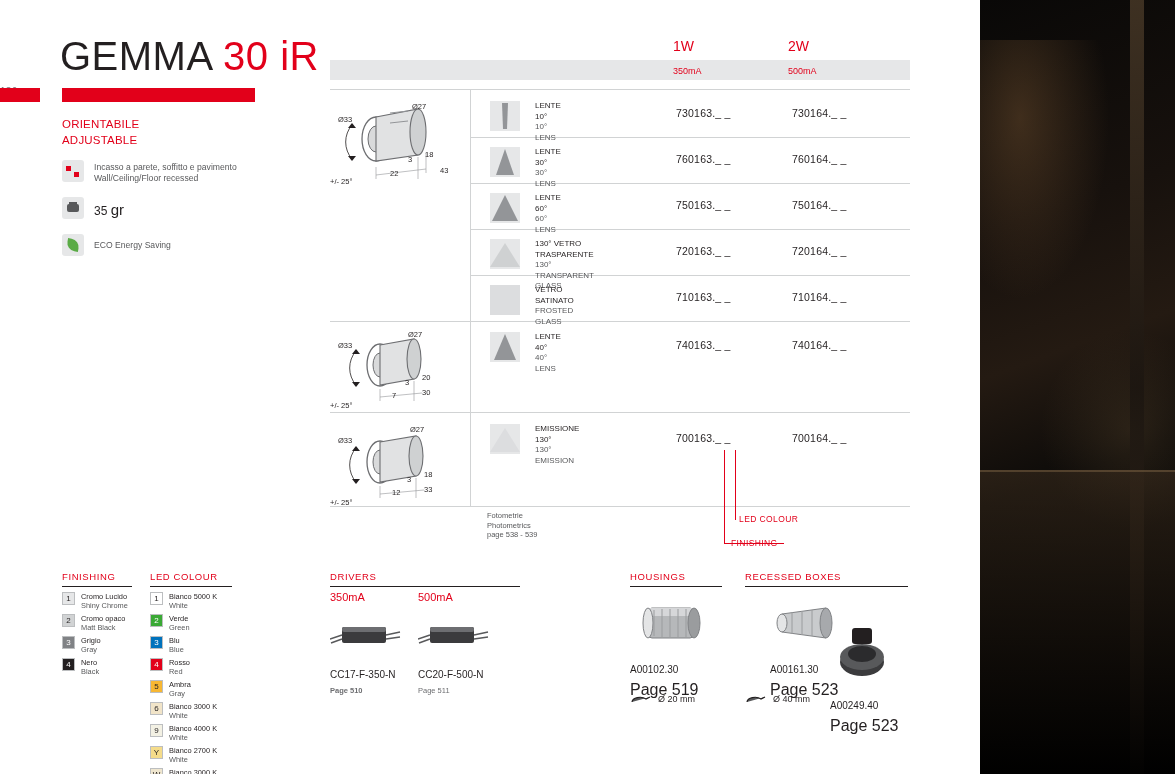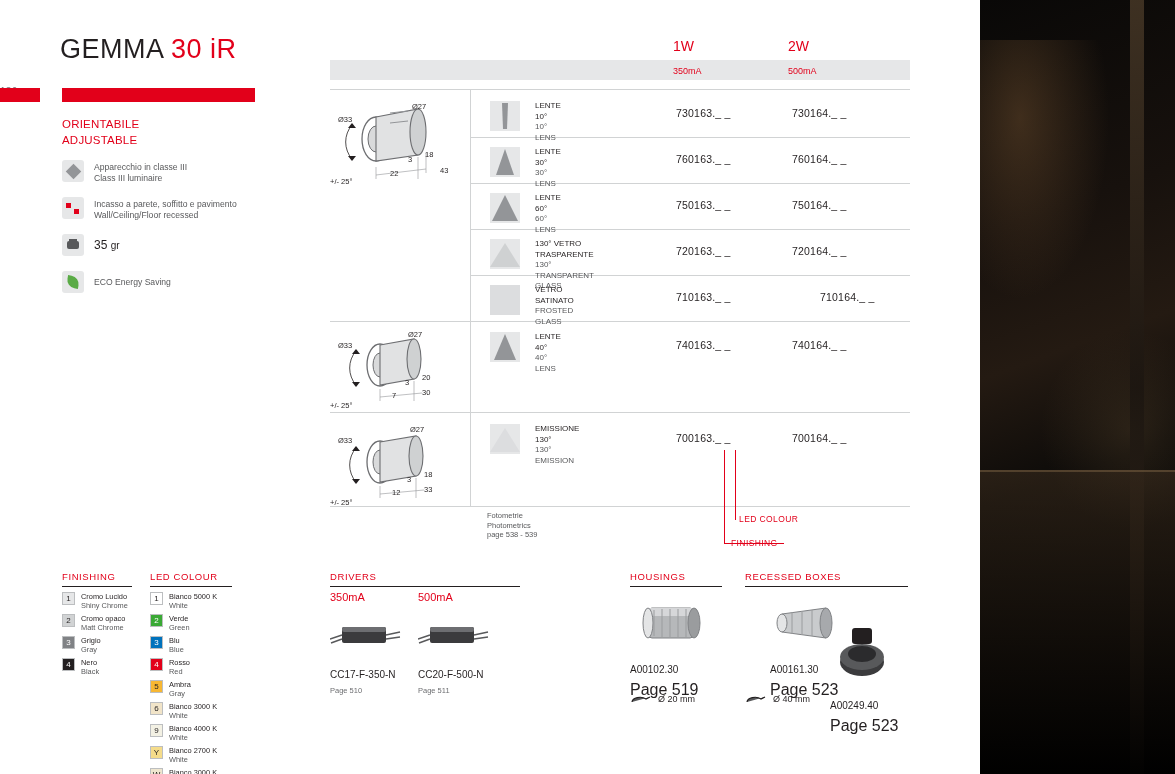--- a/index.html
+++ b/index.html
@@ -25,33 +25,33 @@
   .photo .floor{position:absolute;left:0;top:470px;width:195px;height:304px;
     background:linear-gradient(180deg,rgba(60,45,30,.55),rgba(0,0,0,.95));}
   .photo .line{position:absolute;left:0;top:470px;width:195px;height:2px;background:rgba(160,130,90,.35);}
 
   
   .folio{position:absolute;left:0;top:86px;font-size:10px;color:#6d6e71;letter-spacing:.3px;}
   .redbar{position:absolute;left:62px;top:88px;width:193px;height:14px;background:#e2001a;}
   .redtab{position:absolute;left:0;top:88px;width:40px;height:14px;background:#e2001a;}
 
   
-  .title{position:absolute;left:60px;top:34px;font-size:27px;letter-spacing:.5px;color:#231f20;font-weight:400;}
+  .title{position:absolute;left:60px;top:34px;font-size:40px;letter-spacing:.5px;color:#231f20;font-weight:400;}
   .title .red{color:#e2001a;}
 
   .subt{position:absolute;left:62px;top:116px;font-size:11.5px;color:#e2001a;line-height:16px;letter-spacing:.2px;}
 
   
   .specs{position:absolute;left:62px;top:160px;width:230px;}
   .spec{position:relative;display:flex;align-items:flex-start;margin-bottom:13px;min-height:24px;}
   .spec .ico{width:22px;height:22px;flex:0 0 22px;background:#e6e7e8;border-radius:3px;margin-right:10px;
     display:flex;align-items:center;justify-content:center;color:#808285;font-size:12px;}
   .spec .txt{font-size:8.6px;line-height:11px;color:#58595b;padding-top:2px;}
   .spec .big{font-size:12px;color:#231f20;padding-top:4px;}
-  .spec .big small{font-size:10px;}
+  .spec .big small{font-size:15px;}
 
   .ico.drop{background:#e6e7e8;}
   .ico.drop:after{content:"";width:8px;height:10px;background:#a7a9ac;
     border-radius:0 0 50% 50%/0 0 60% 60%;clip-path:polygon(50% 0,100% 62%,80% 100%,20% 100%,0 62%);}
   .ico.shield:after{content:"";width:11px;height:11px;background:#939598;transform:rotate(45deg);}
   .ico.recess{background:#e6e7e8;position:relative;}
   .ico.recess .r1,.ico.recess .r2{position:absolute;width:5px;height:5px;background:#e2001a;}
   .ico.recess .r1{left:4px;top:6px;}
   .ico.recess .r2{left:12px;top:12px;}
   .ico.weight:after{content:"";width:12px;height:8px;background:#58595b;border-radius:2px;
@@ -120,27 +120,20 @@
     <span class="red">30 iR</span>
   </div>
 
   <div class="subt">
     <div>ORIENTABILE</div>
     <div>ADJUSTABLE</div>
   </div>
 
   <div class="specs">
 
-    <div class="spec">
-      <div class="ico shield"></div>
-      <div class="txt">
-        <div>Apparecchio in classe III</div>
-        <div>Class III luminaire</div>
-      </div>
-    </div>
 
     <div class="spec">
       <div class="ico recess">
           <span class="r1"></span>
           <span class="r2"></span>
         </div>
       <div class="txt">
         <div>Incasso a parete, soffitto e pavimento</div>
         <div>Wall/Ceiling/Floor recessed</div>
       </div>
@@ -241,21 +234,21 @@
       <svg class="cone" viewBox="0 0 30 30">
           <rect x="0" y="0" width="30" height="30" fill="#dcdddf"></rect>
         </svg>
     </div>
     <div class="lbl">
       <div>VETRO SATINATO</div>
       <div class="en">FROSTED GLASS</div>
     </div>
   </div>
   <div class="code" style="left:676px;top:291px;">710163._ _</div>
-  <div class="code" style="left:792px;top:291px;margin-left:28px;">710164._ _</div>
+  <div class="code" style="left:792px;top:291px;">710164._ _</div>
 
   <div class="rw" style="top:332px;">
     <div class="opt">
       <svg class="cone" viewBox="0 0 30 30">
           <polygon points="15,2 26,28 4,28" fill="#939598"></polygon>
         </svg>
     </div>
     <div class="lbl">
       <div>LENTE 40°</div>
       <div class="en">40° LENS</div>
@@ -362,21 +355,21 @@
 
   <div class="sechead" style="left:62px;top:571px;">FINISHING</div>
   <div class="secline" style="left:62px;top:586px;width:70px;"></div>
   <div style="position:absolute;left:62px;top:592px;width:80px;">
     <div class="sw">
       <div class="box" style="background:#e6e7e8;color:#231f20;">1</div>
       <div class="lb"><b>Cromo Lucido</b><span>Shiny Chrome</span></div>
     </div>
     <div class="sw">
       <div class="box" style="background:#d1d3d4;color:#231f20;">2</div>
-      <div class="lb"><b>Cromo opaco</b><span>Matt Chrome</span></div>
+      <div class="lb"><b>Cromo opaco</b><span>Matt Black</span></div>
     </div>
     <div class="sw">
       <div class="box" style="background:#808285;color:#fff;">3</div>
       <div class="lb"><b>Grigio</b><span>Gray</span></div>
     </div>
     <div class="sw">
       <div class="box" style="background:#231f20;color:#fff;">4</div>
       <div class="lb"><b>Nero</b><span>Black</span></div>
     </div>
   </div>
@@ -431,21 +424,21 @@
     <div class="ttl">350mA</div>
     <svg width="80" height="40" viewBox="0 0 80 40" style="margin-top:14px;">
       <rect x="12" y="10" width="44" height="16" rx="2" fill="#3b3b3d"></rect>
       <rect x="12" y="10" width="44" height="5" rx="2" fill="#6d6e71"></rect>
       <path d="M12 18 L0 22" stroke="#58595b" stroke-width="1.4" fill="none"></path>
       <path d="M12 22 L1 26" stroke="#58595b" stroke-width="1.4" fill="none"></path>
       <path d="M56 18 L70 15" stroke="#58595b" stroke-width="1.4" fill="none"></path>
       <path d="M56 22 L70 20" stroke="#58595b" stroke-width="1.4" fill="none"></path>
     </svg>
     <div class="code2" style="margin-top:8px;">CC17-F-350-N</div>
-    <div class="pg" style="margin-top:6px;">Page 510</div>
+    <div class="pg" style="margin-top:6px;font-weight:bold;">Page 510</div>
   </div>
 
   <div class="drv" style="left:418px;top:591px;">
     <div class="ttl">500mA</div>
     <svg width="80" height="40" viewBox="0 0 80 40" style="margin-top:14px;">
       <rect x="12" y="10" width="44" height="16" rx="2" fill="#3b3b3d"></rect>
       <rect x="12" y="10" width="44" height="5" rx="2" fill="#6d6e71"></rect>
       <path d="M12 18 L0 22" stroke="#58595b" stroke-width="1.4" fill="none"></path>
       <path d="M12 22 L1 26" stroke="#58595b" stroke-width="1.4" fill="none"></path>
       <path d="M56 18 L70 15" stroke="#58595b" stroke-width="1.4" fill="none"></path>

